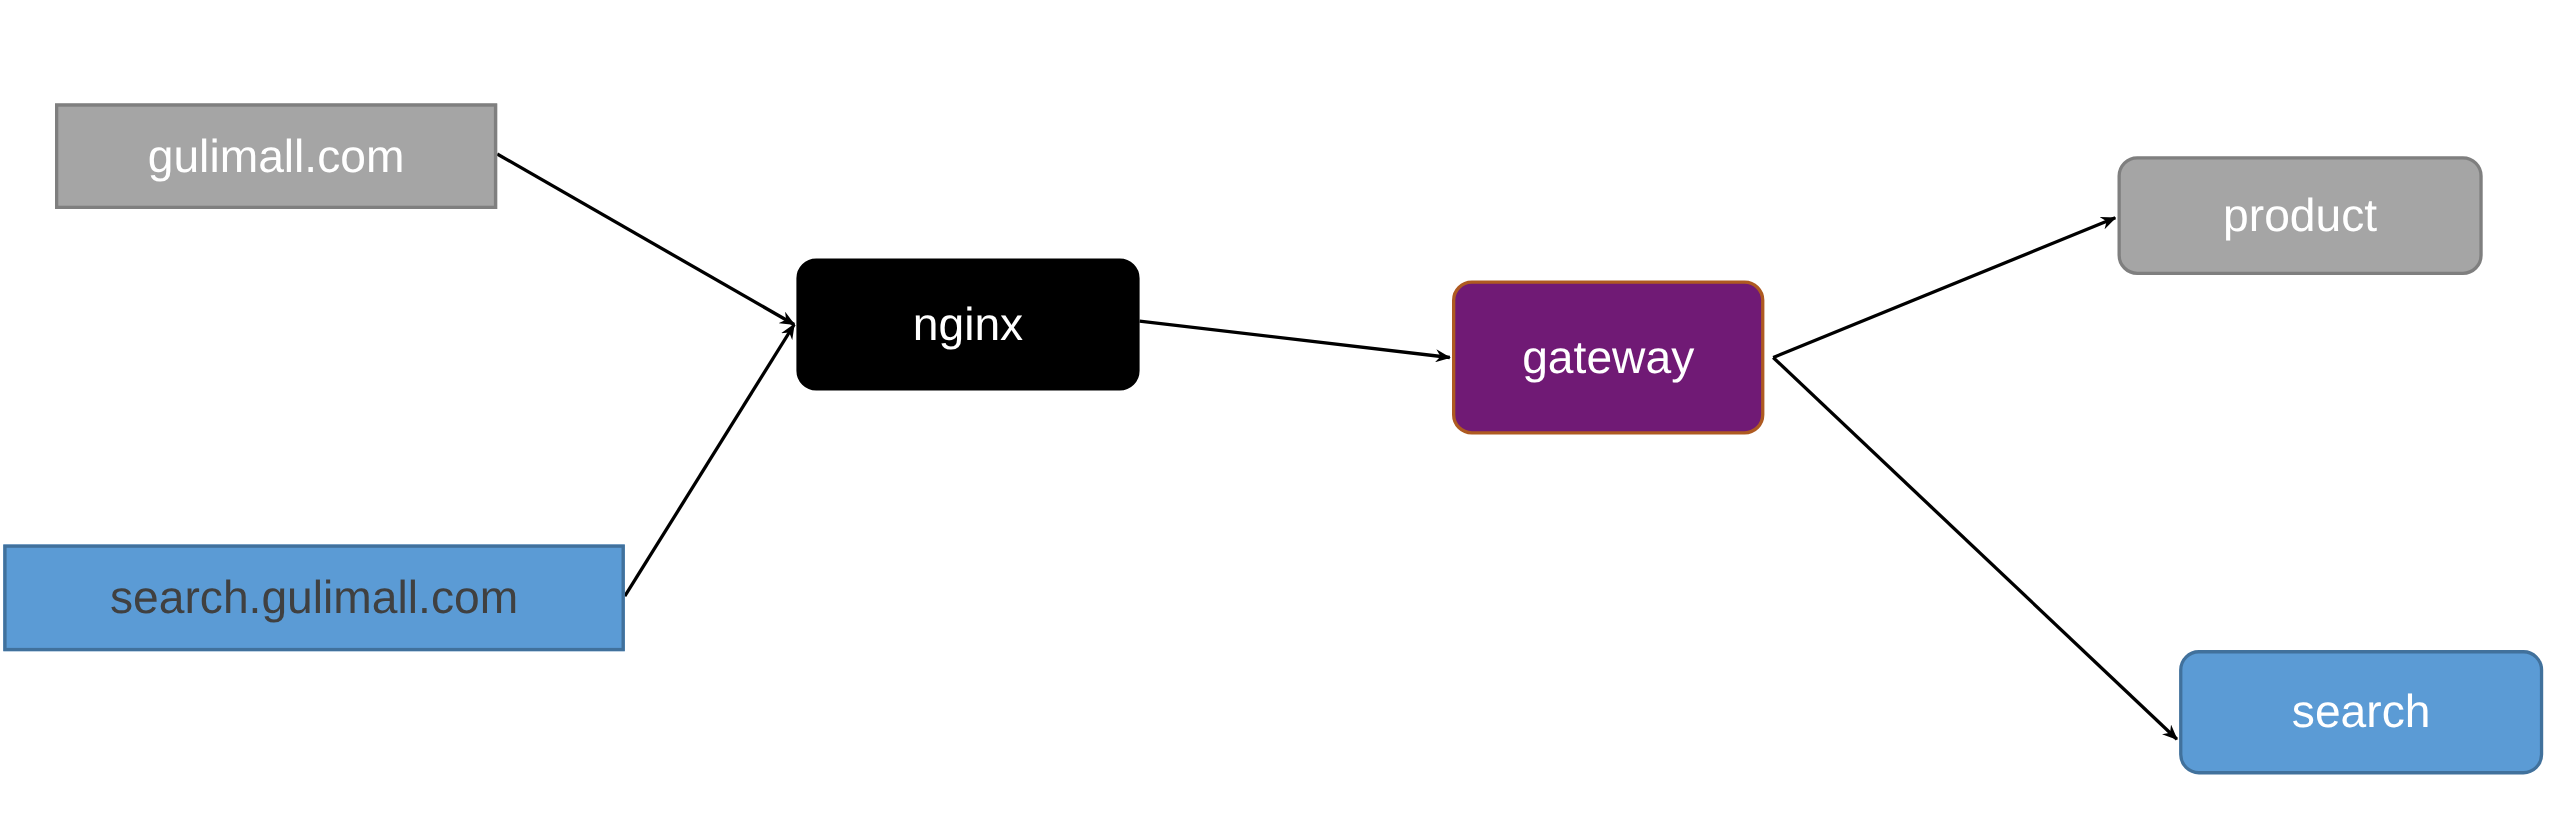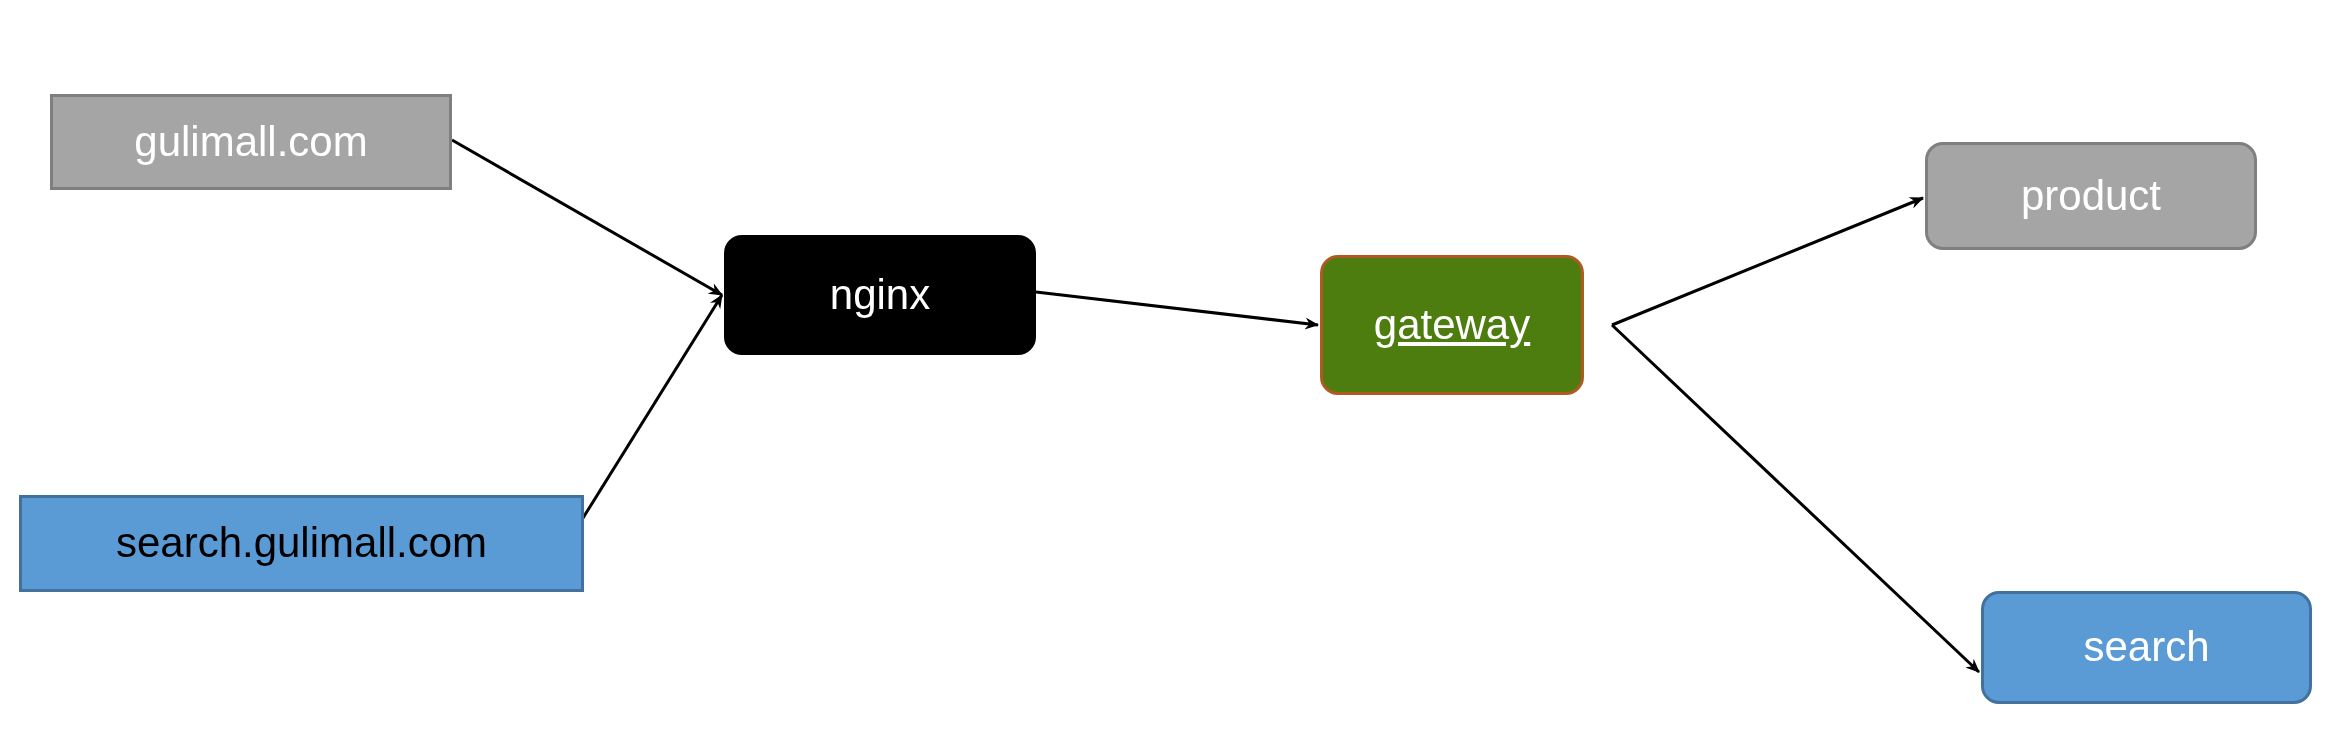--- a/index.html
+++ b/index.html
@@ -59,29 +59,29 @@
         <line x1="1036" y1="292" x2="1318" y2="325" stroke="#000000" stroke-width="3" marker-end="url(#arrowhead)"></line>
         <line x1="1612" y1="325" x2="1923" y2="198" stroke="#000000" stroke-width="3" marker-end="url(#arrowhead)"></line>
         <line x1="1612" y1="325" x2="1979" y2="672" stroke="#000000" stroke-width="3" marker-end="url(#arrowhead)"></line>
       </g>
   </svg>
 
   <div class="node" style="left: 50px; top: 94px; width: 402px; height: 96px; background: rgb(165, 165, 165); border: 3px solid rgb(127, 127, 127); border-radius: 0px; color: rgb(255, 255, 255); font-size: 42px;">
     <span class="node-label">gulimall.com</span>
   </div>
 
-  <div class="node" style="left: 19px; top: 495px; width: 565px; height: 97px; background: rgb(91, 155, 213); border: 3px solid rgb(65, 113, 156); border-radius: 0px; color: #000000; font-size: 42px;">
+  <div class="node" style="left: 3px; top: 495px; width: 565px; height: 97px; background: rgb(91, 155, 213); border: 3px solid rgb(65, 113, 156); border-radius: 0px; color: #404040; font-size: 42px;">
     <span class="node-label">search.gulimall.com</span>
   </div>
 
   <div class="node" style="left: 724px; top: 235px; width: 312px; height: 120px; background: rgb(0, 0, 0); border: 3px solid rgb(0, 0, 0); border-radius: 18px; color: rgb(255, 255, 255); font-size: 42px; text-align: center;">
     <span class="node-label">nginx</span>
   </div>
 
-  <div class="node" style="left: 1320px; top: 255px; width: 264px; height: 140px; background: #4d7c0f; border: 3px solid rgb(174, 90, 33); border-radius: 18px; color: rgb(255, 255, 255); font-size: 42px; text-decoration: underline;">
+  <div class="node" style="left: 1320px; top: 255px; width: 284px; height: 140px; background: #701a75; border: 3px solid rgb(174, 90, 33); border-radius: 18px; color: rgb(255, 255, 255); font-size: 42px;">
     <span class="node-label">gateway</span>
   </div>
 
   <div class="node" style="left: 1925px; top: 142px; width: 332px; height: 108px; background: rgb(165, 165, 165); border: 3px solid rgb(127, 127, 127); border-radius: 18px; color: rgb(255, 255, 255); font-size: 42px;">
     <span class="node-label">product</span>
   </div>
 
   <div class="node" style="left: 1981px; top: 591px; width: 331px; height: 113px; background: rgb(91, 155, 213); border: 3px solid rgb(65, 113, 156); border-radius: 18px; color: rgb(255, 255, 255); font-size: 42px;">
     <span class="node-label">search</span>
   </div>

